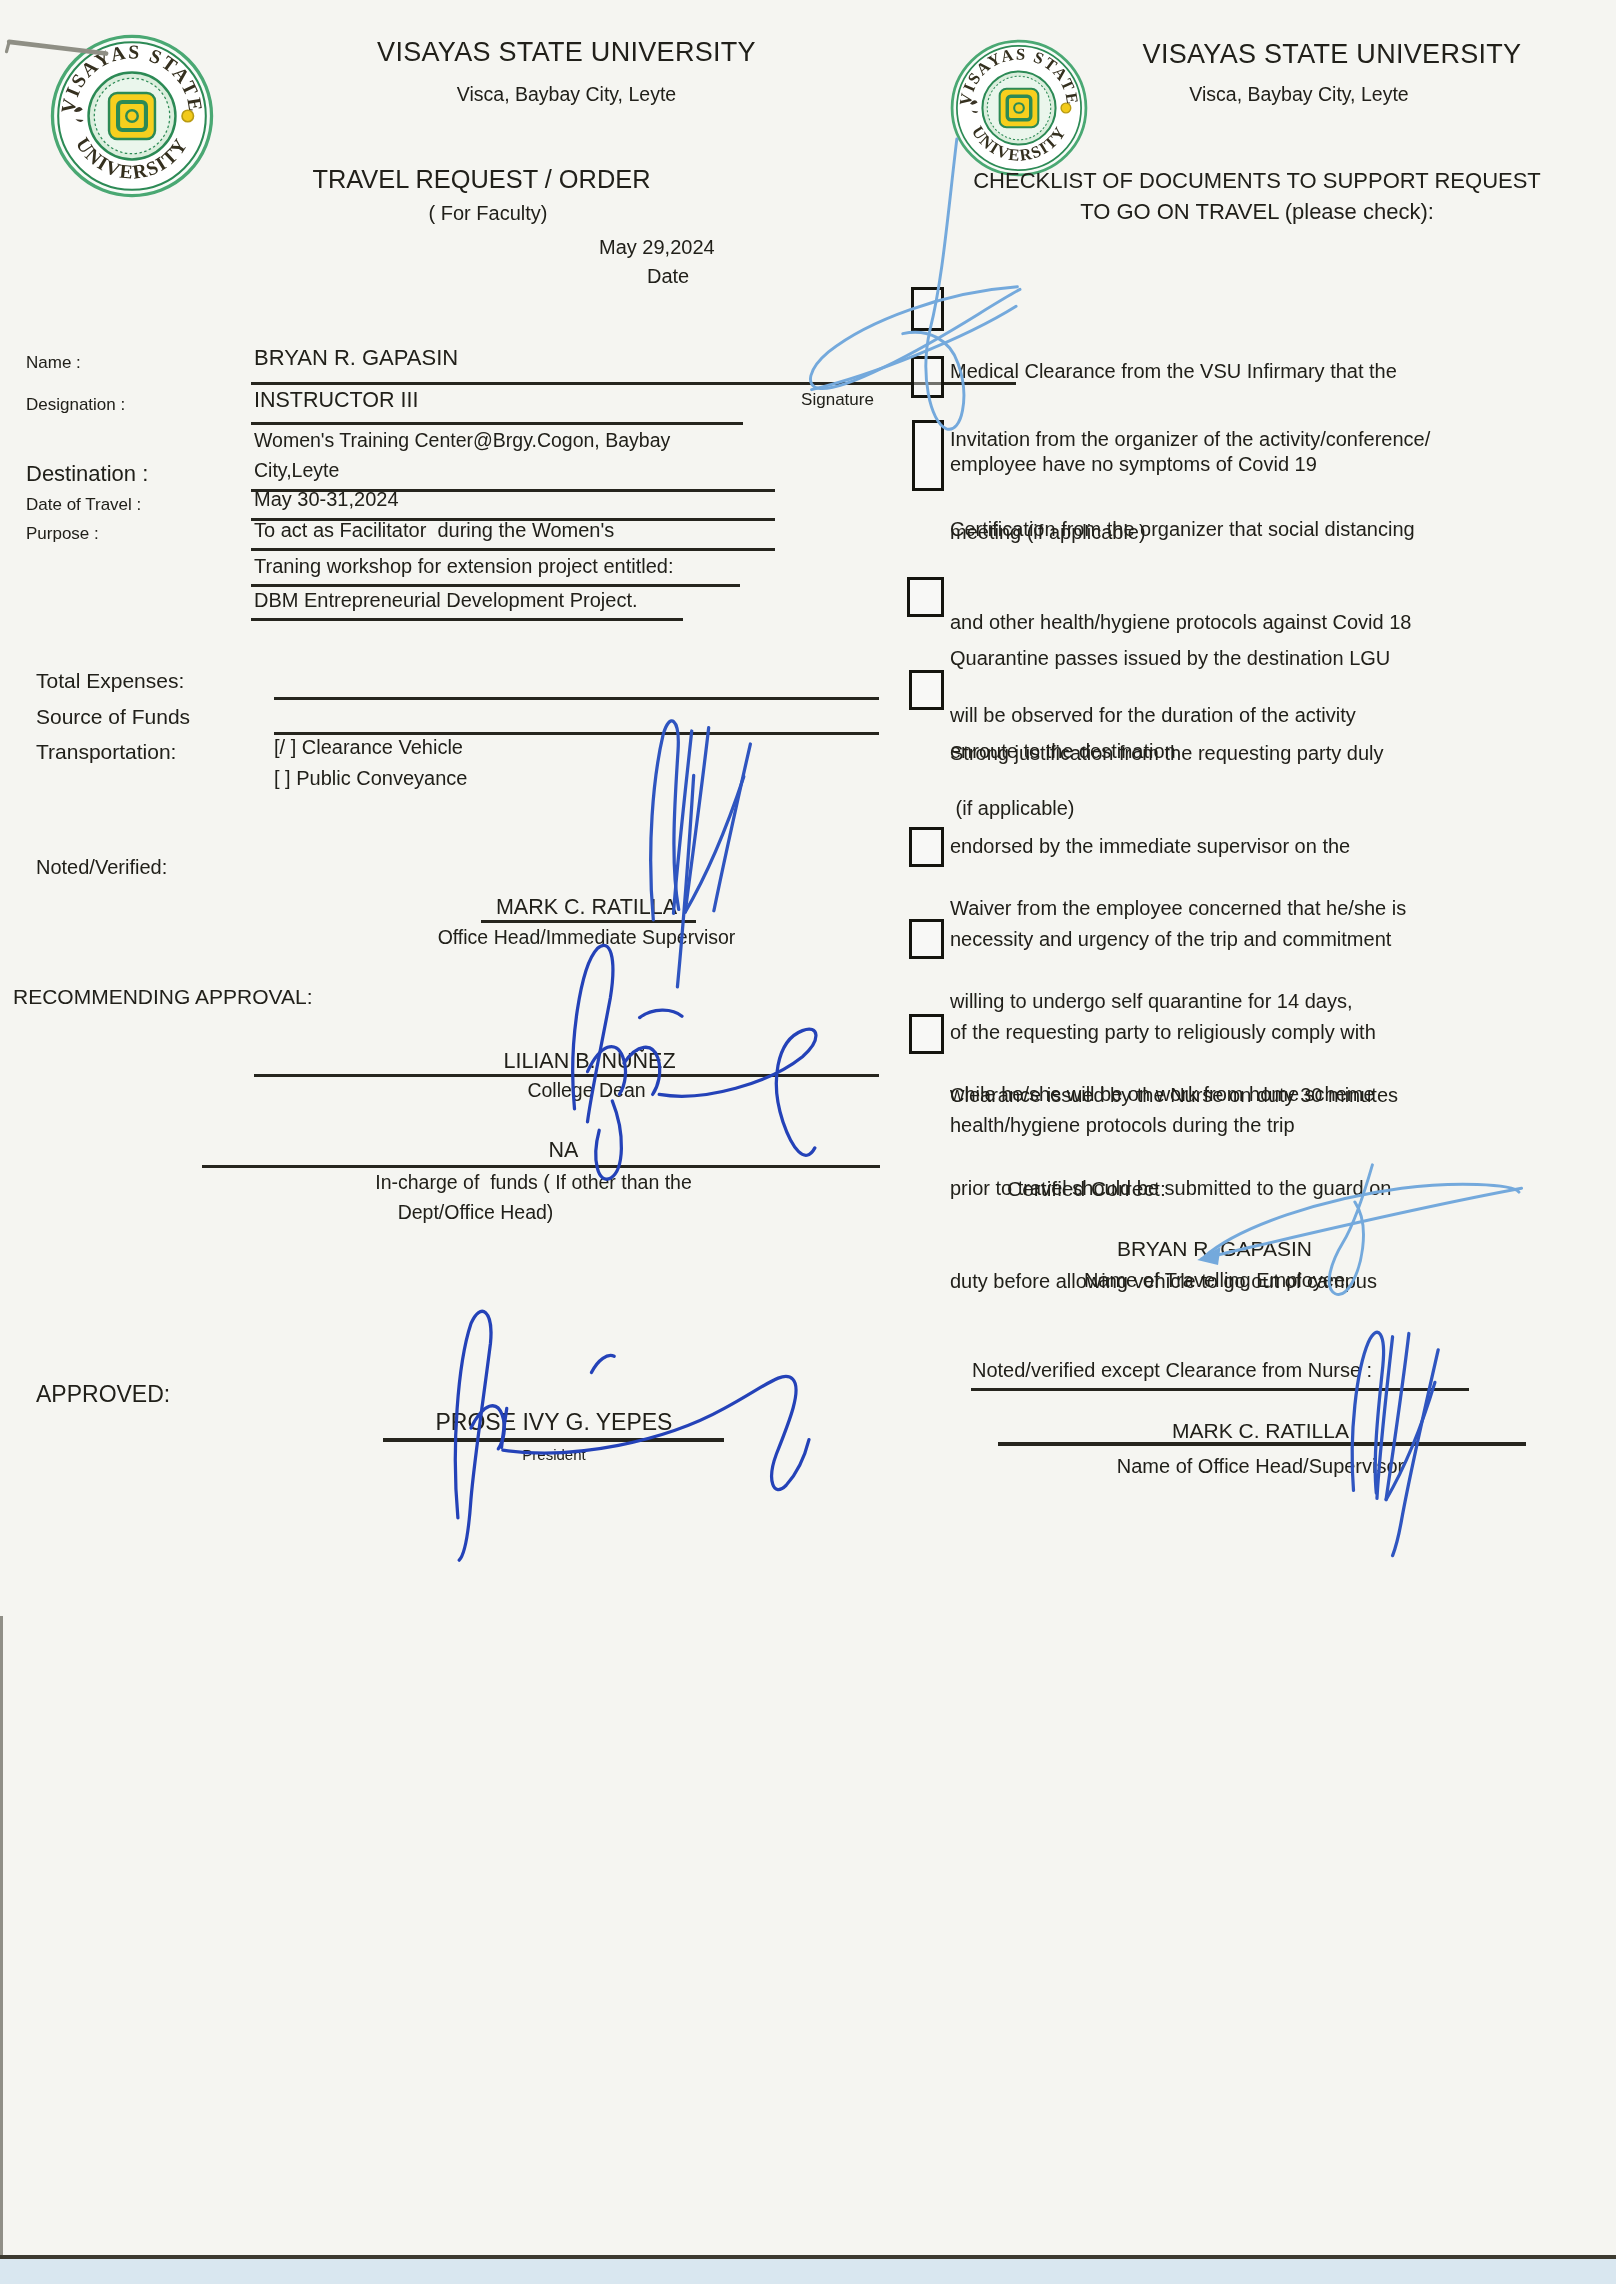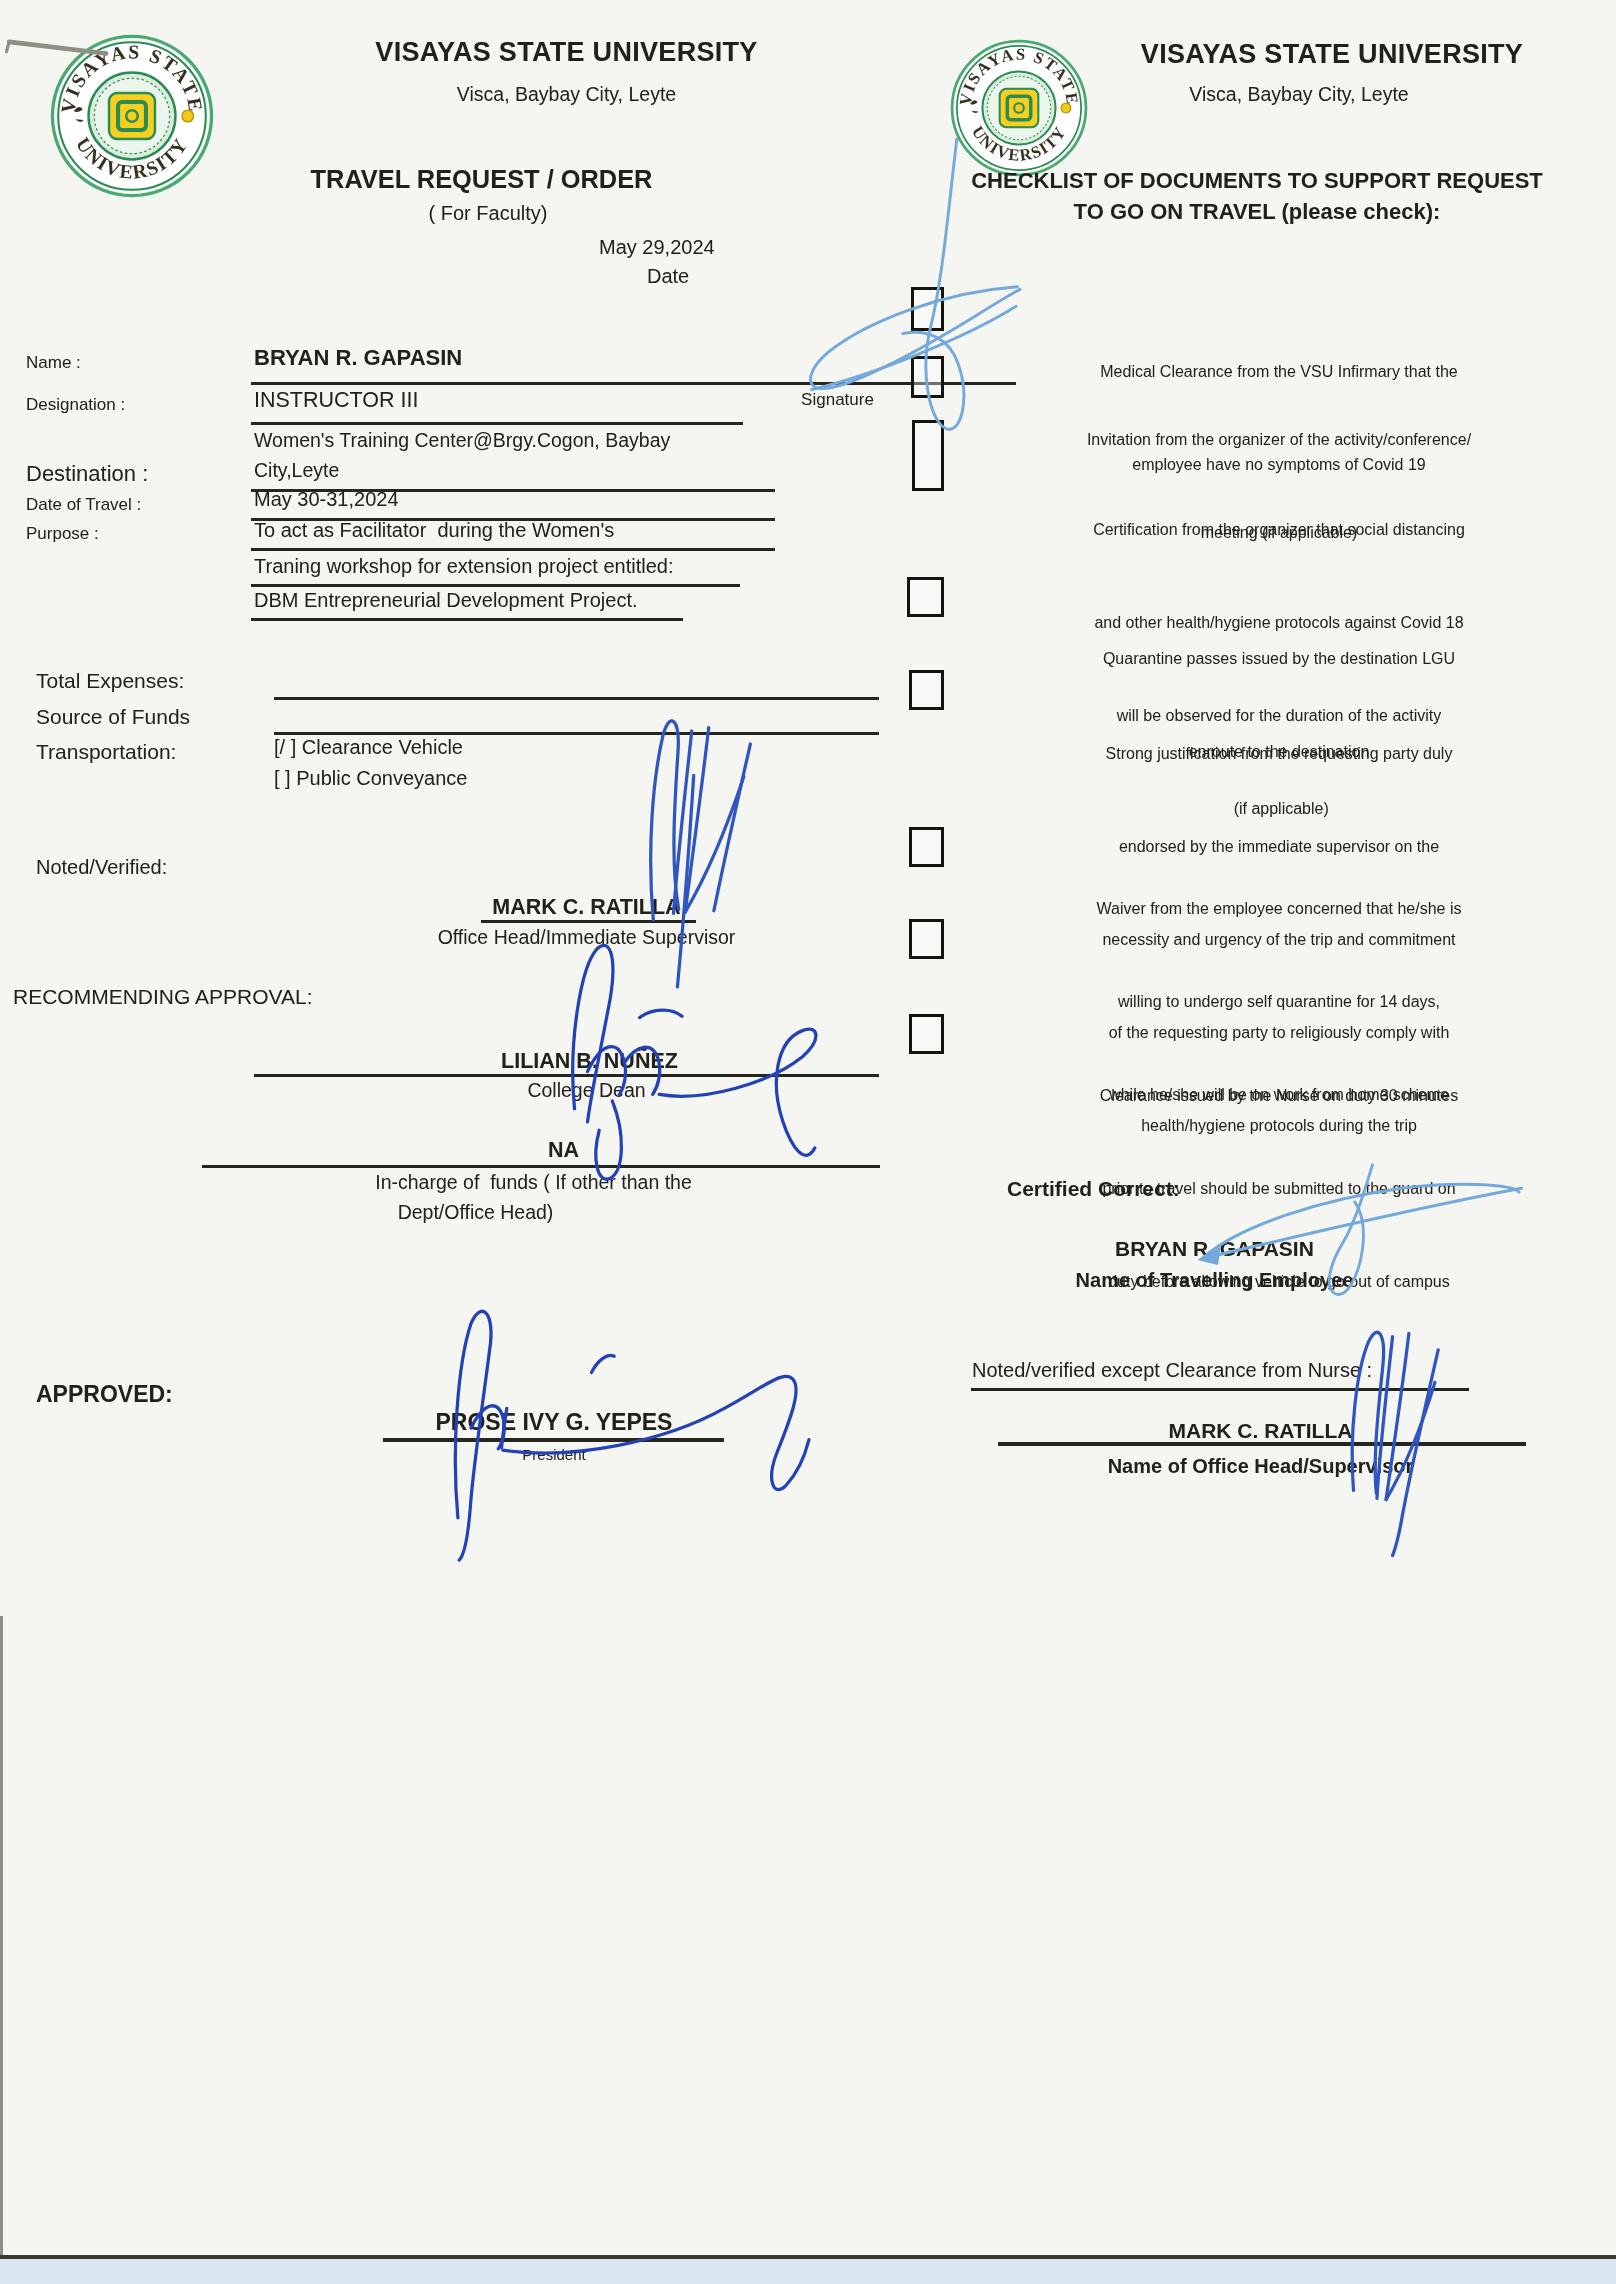--- a/index.html
+++ b/index.html
@@ -1,23 +1,23 @@
 <!DOCTYPE html>
 <html style="font-size:10.4px"><head>
 <meta charset="utf-8">
 <style>
   html,body{margin:0;padding:0;background:#e8e8e6;}
   .page{position:relative;width:1616px;height:2284px;background:#f5f5f1;overflow:hidden;
         font-family:"Liberation Sans",sans-serif;color:#21201a;}
   .t{position:absolute;white-space:pre-wrap;line-height:1.22;}
-  .b{font-weight:700;}
+  .b{font-weight:400;}
   .c{text-align:center;}
   .ln{position:absolute;background:#26251e;}
   .cbx{position:absolute;border:3.9px solid #14140e;background:rgba(255,255,255,.35);}
-  .list{position:absolute;font-size:16px;line-height:31px;white-space:pre-wrap;text-align:center;}
+  .list{position:absolute;font-size:20px;line-height:31px;white-space:pre-wrap;}
   .sig{position:absolute;left:0;top:0;pointer-events:none;}
   .edge-bottom{position:absolute;left:0;top:2255px;width:1616px;height:3.9px;background:#3c3a30;}
   .edge-strip{position:absolute;left:0;top:2259px;width:1616px;height:25px;background:#d9e7f0;}
   .edge-left{position:absolute;left:0;top:1616px;width:2.6px;height:642px;background:#3c3a30;opacity:.55;}
 </style>
 </head>
 <body>
 
 <div class="page">
 

